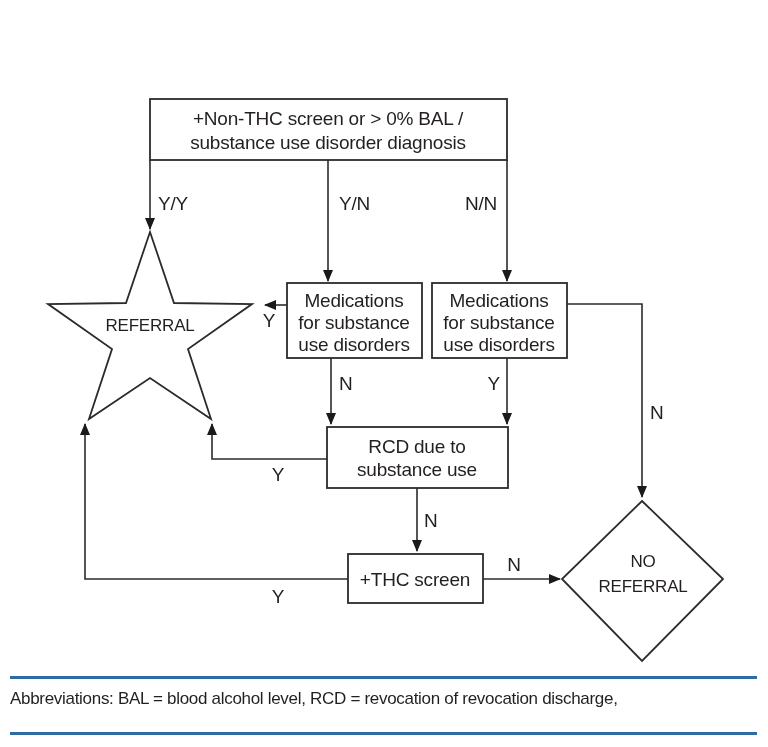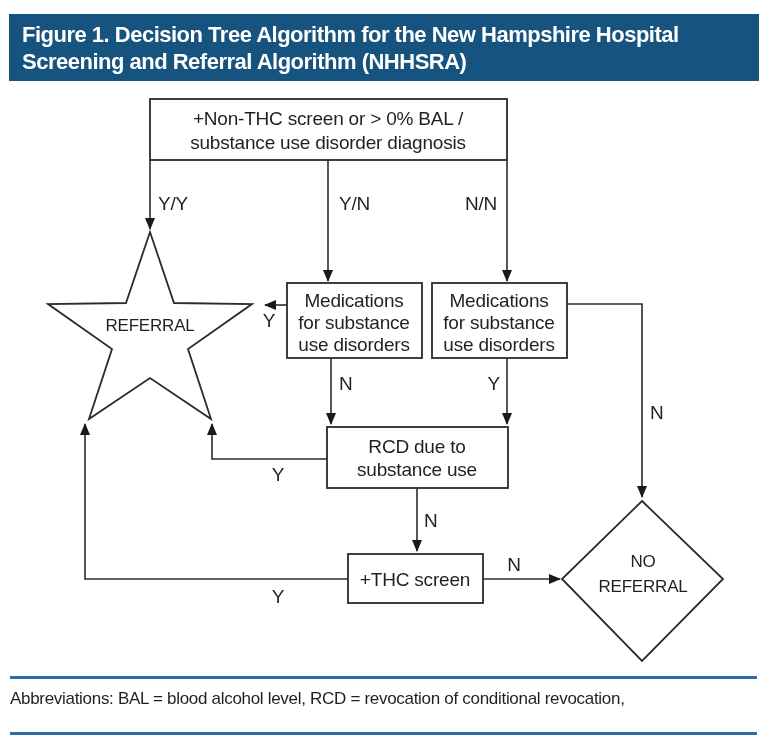--- a/index.html
+++ b/index.html
@@ -41,24 +41,20 @@
   .star-text{text-anchor:middle;font-size:17px;}
   .edge-label{font-size:19px;}
   .anchor-mid{text-anchor:middle;}
   .anchor-end{text-anchor:end;}
 </style>
 </head>
 <body>
 
 <div class="page">
 
-  <div class="title-bar">
-    <span class="title-line">Figure 1. Decision Tree Algorithm for the New Hampshire Hospital</span>
-    <span class="title-line">Screening and Referral Algorithm (NHHSRA)</span>
-  </div>
 
   <svg class="diagram" viewBox="0 0 768 747">
     <defs>
       <marker id="arrow" viewBox="0 0 12 10" refX="11" refY="5" markerWidth="12" markerHeight="10" orient="auto" markerUnits="userSpaceOnUse">
         <path d="M0,0 L12,5 L0,10 Z" fill="#1A1A1A"></path>
       </marker>
     </defs>
 
     <g>
       <path class="edge" marker-end="url(#arrow)" d="M150,160 V229"></path>
@@ -117,17 +113,17 @@
       <text class="edge-label" x="650" y="419">N</text>
       <text class="edge-label anchor-mid" x="278" y="481">Y</text>
       <text class="edge-label" x="424" y="527">N</text>
       <text class="edge-label anchor-mid" x="514" y="571">N</text>
       <text class="edge-label anchor-mid" x="278" y="603">Y</text>
     </g>
   </svg>
 
   <div class="rule rule-top"></div>
   <div class="abbrev">
-    <div>Abbreviations: BAL = blood alcohol level, RCD = revocation of conditional revocation,</div>
+    <div>Abbreviations: BAL = blood alcohol level, RCD = revocation of revocation discharge,</div>
   </div>
   <div class="rule rule-bottom"></div>
 
 </div>
 
 </body></html>

